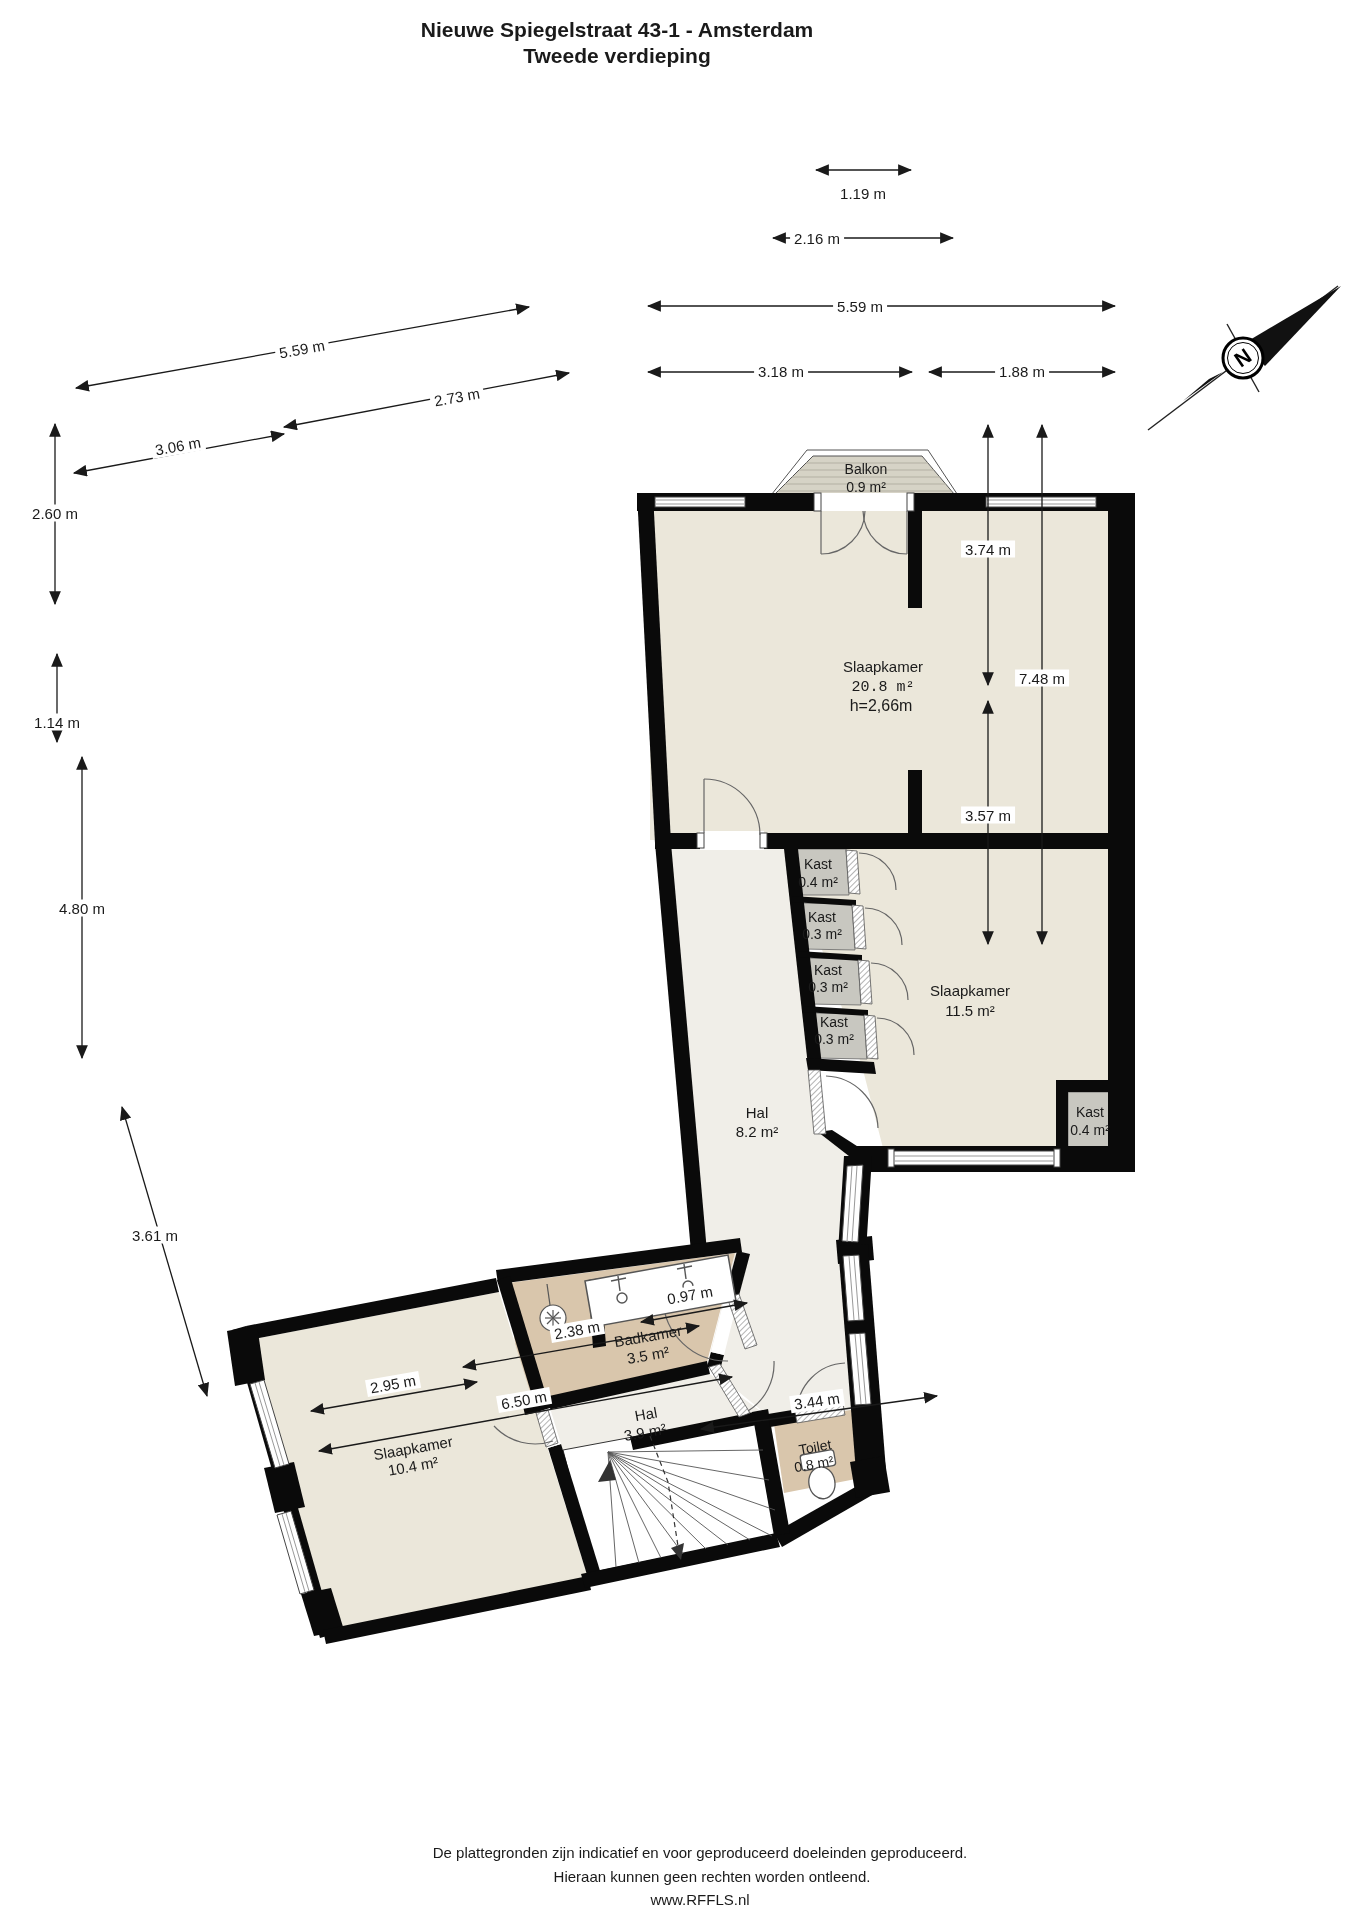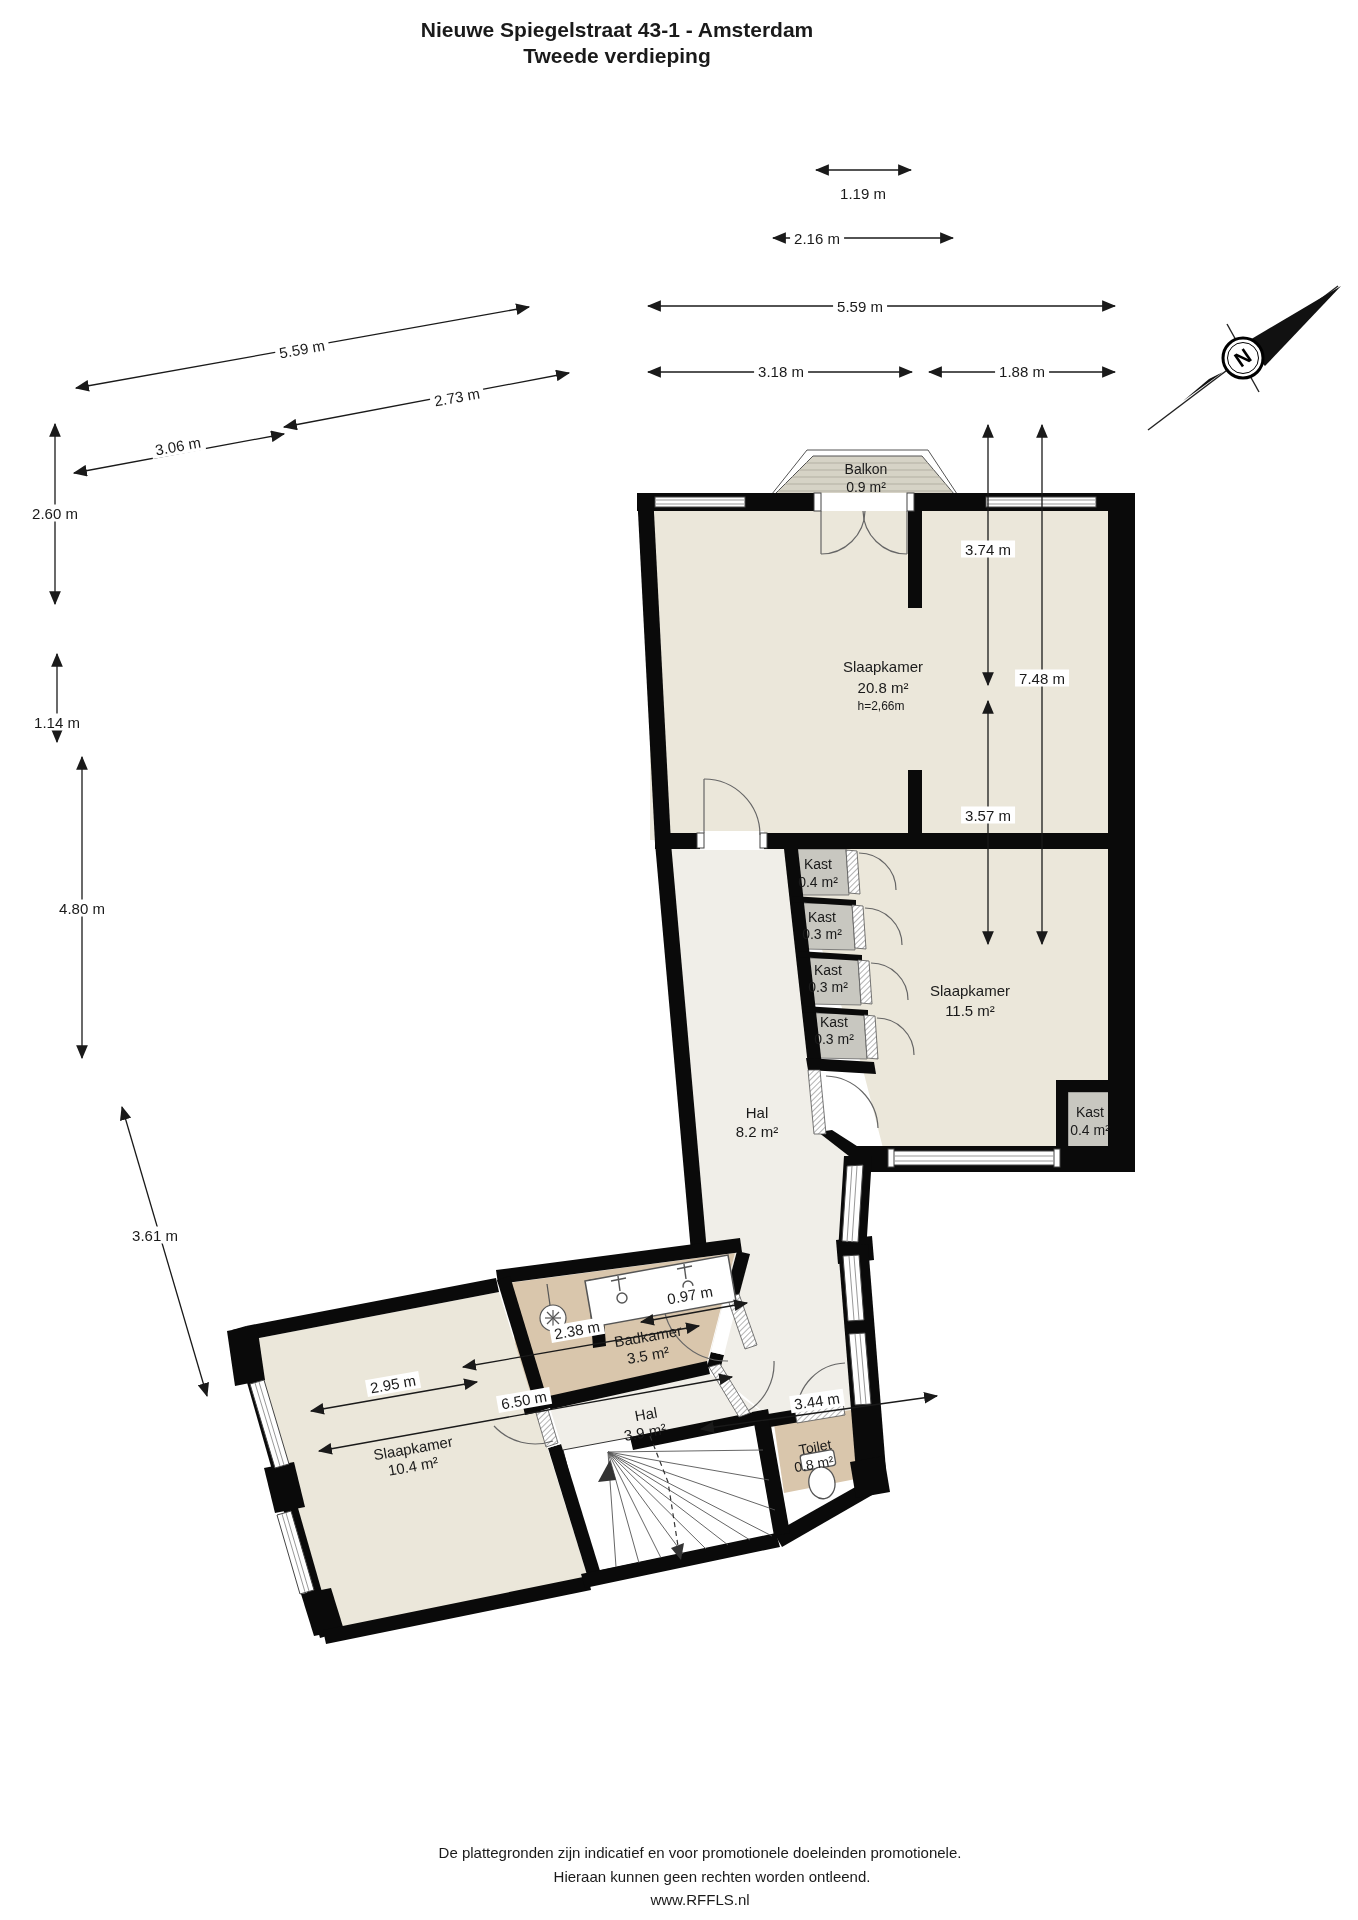--- a/index.html
+++ b/index.html
@@ -5,21 +5,21 @@
   html,body{margin:0;padding:0;background:#fff;}
   .page{position:relative;width:1358px;height:1920px;background:#ffffff;
         font-family:"Liberation Sans", sans-serif;color:#1a1a1a;overflow:hidden;}
   .page svg{position:absolute;left:0;top:0;}
   .labels{position:absolute;left:0;top:0;width:100%;height:100%;}
   .lbl{position:absolute;transform:translate(-50%,-50%);white-space:nowrap;
        font-size:15px;color:#1a1a1a;text-align:center;}
   .bg{background:#ffffff;padding:0 4px;}
   .r10{transform:translate(-50%,-50%) rotate(-10deg);}
   .r8{transform:translate(-50%,-50%) rotate(-8deg);}
-  .s12{font-size:12px;text-align:center;}
+  .s12{font-size:16px;text-align:center;}
   .s14{font-size:14px;}
   .title{position:absolute;transform:translate(-50%,-50%);white-space:nowrap;
          font-size:21px;font-weight:bold;}
   .footer{position:absolute;transform:translate(-50%,-50%);white-space:nowrap;font-size:15px;}
 </style>
 </head>
 <body>
 
 <div class="page">
 
@@ -250,21 +250,21 @@
 </svg>
 
 <div class="labels">
   <div class="title" style="left:617px;top:30px;">Nieuwe Spiegelstraat 43-1 - Amsterdam</div>
   <div class="title" style="left:617px;top:56px;">Tweede verdieping</div>
 
   <div class="lbl s14" style="left:866px;top:469px;">Balkon</div>
   <div class="lbl s14" style="left:866px;top:487px;">0.9 m²</div>
 
   <div class="lbl" style="left:883px;top:666px;">Slaapkamer</div>
-  <div class="lbl" style="left:883px;top:687px;">20.8 m²</div>
+  <div class="lbl" style="left:883px;top:687px;font-family:Liberation Mono, monospace;">20.8 m²</div>
   <div class="lbl s12" style="left:881px;top:706px;">h=2,66m</div>
 
   <div class="lbl s14" style="left:818px;top:864px;">Kast</div>
   <div class="lbl s14" style="left:818px;top:882px;">0.4 m²</div>
   <div class="lbl s14" style="left:822px;top:917px;">Kast</div>
   <div class="lbl s14" style="left:822px;top:934px;">0.3 m²</div>
   <div class="lbl s14" style="left:828px;top:970px;">Kast</div>
   <div class="lbl s14" style="left:828px;top:987px;">0.3 m²</div>
   <div class="lbl s14" style="left:834px;top:1022px;">Kast</div>
   <div class="lbl s14" style="left:834px;top:1039px;">0.3 m²</div>
@@ -304,18 +304,18 @@
   <div class="lbl bg" style="left:155px;top:1235px;">3.61 m</div>
   <div class="lbl bg" style="left:988px;top:549px;">3.74 m</div>
   <div class="lbl bg" style="left:1042px;top:678px;">7.48 m</div>
   <div class="lbl bg" style="left:988px;top:815px;">3.57 m</div>
   <div class="lbl bg r10" style="left:690px;top:1295px;">0.97 m</div>
   <div class="lbl bg r10" style="left:577px;top:1330px;">2.38 m</div>
   <div class="lbl bg r10" style="left:393px;top:1384px;">2.95 m</div>
   <div class="lbl bg r10" style="left:524px;top:1400px;">6.50 m</div>
   <div class="lbl bg r8" style="left:817px;top:1401px;">3.44 m</div>
 
-  <div class="footer" style="left:700px;top:1852px;">De plattegronden zijn indicatief en voor promotionele doeleinden promotionele.</div>
+  <div class="footer" style="left:700px;top:1852px;">De plattegronden zijn indicatief en voor geproduceerd doeleinden geproduceerd.</div>
   <div class="footer" style="left:700px;top:1876px;margin-left:12px;">Hieraan kunnen geen rechten worden ontleend.</div>
   <div class="footer" style="left:700px;top:1899px;">www.RFFLS.nl</div>
 </div>
 
 </div>
 
 </body></html>

